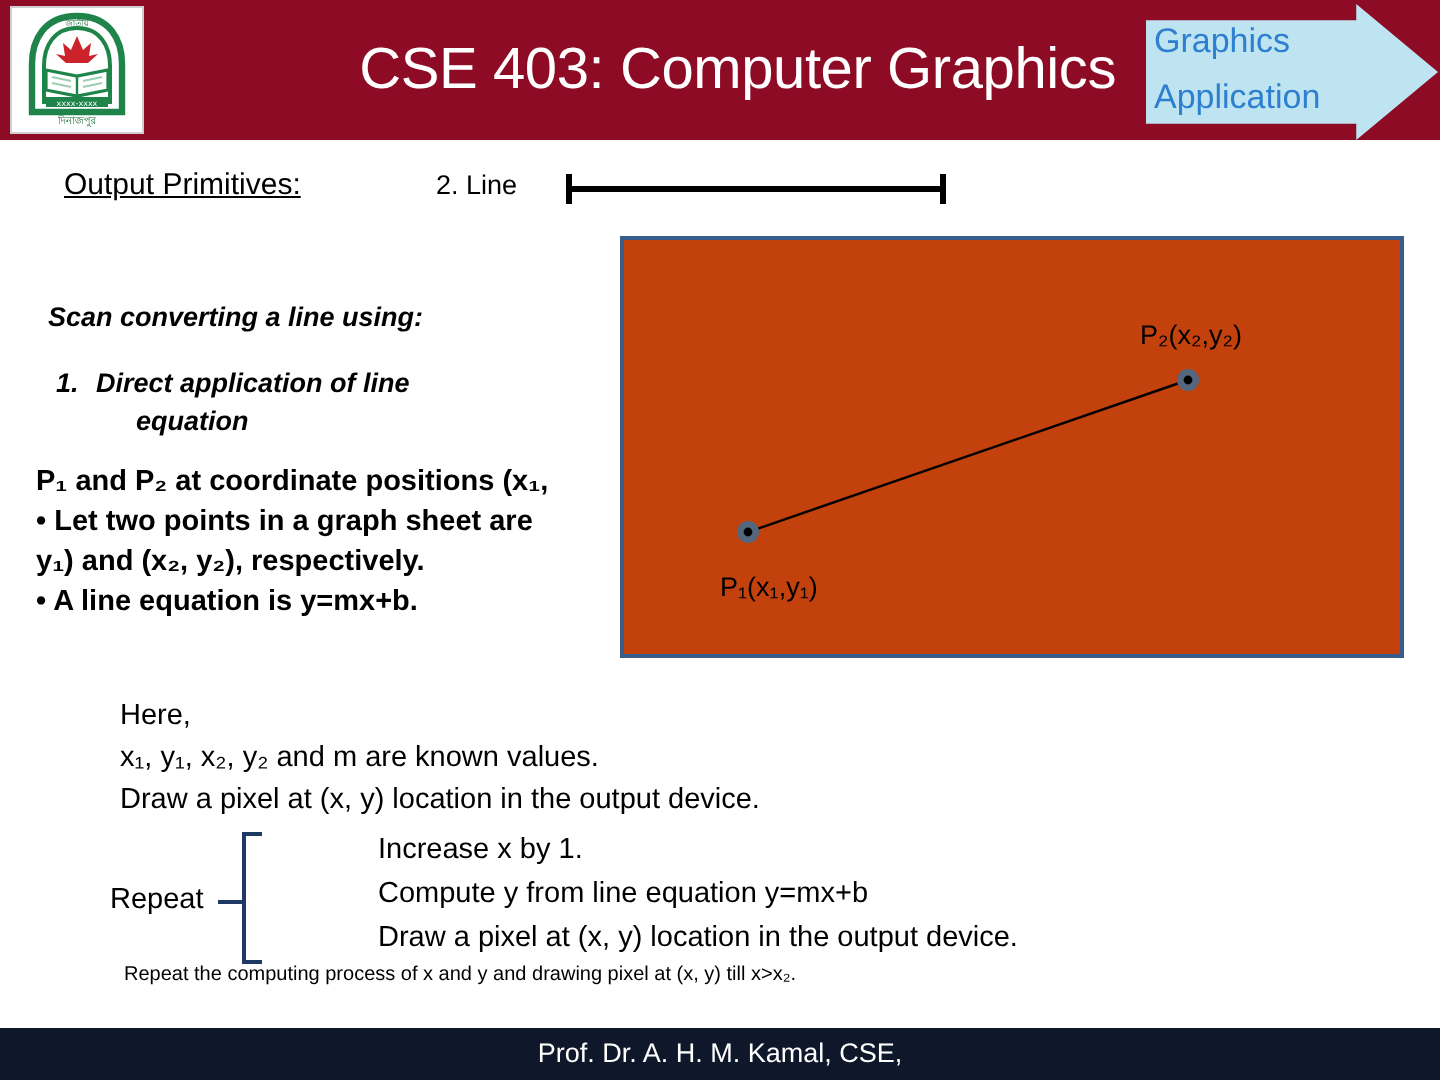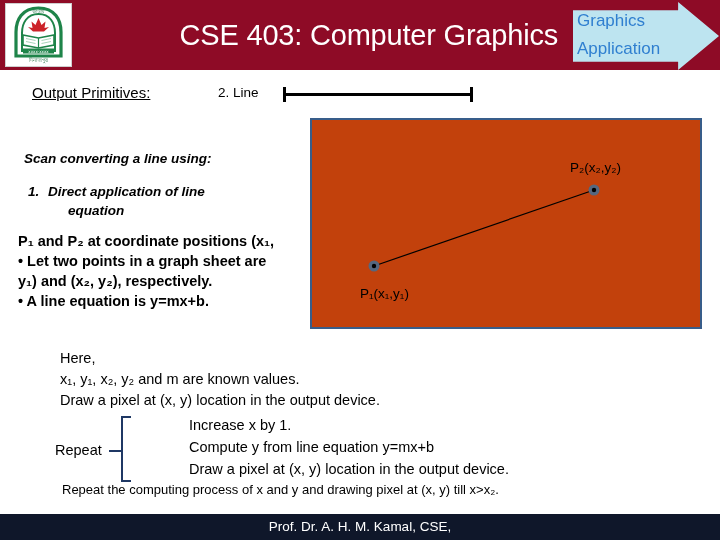--- a/index.html
+++ b/index.html
@@ -243,21 +243,21 @@
     font-size: 14.5px;
     color: #000;
     line-height: 22px;
   }
   #repeat-items span { display: block; white-space: nowrap; margin-left: 48px; }
 
   #final-line {
     position: absolute;
     left: 62px;
     top: 482px;
-    font-size: 13px;
+    font-size: 10px;
     color: #000;
     white-space: nowrap;
   }
 
   
   #footer {
     position: absolute;
     left: 0;
     top: 514px;
     width: 720px;

